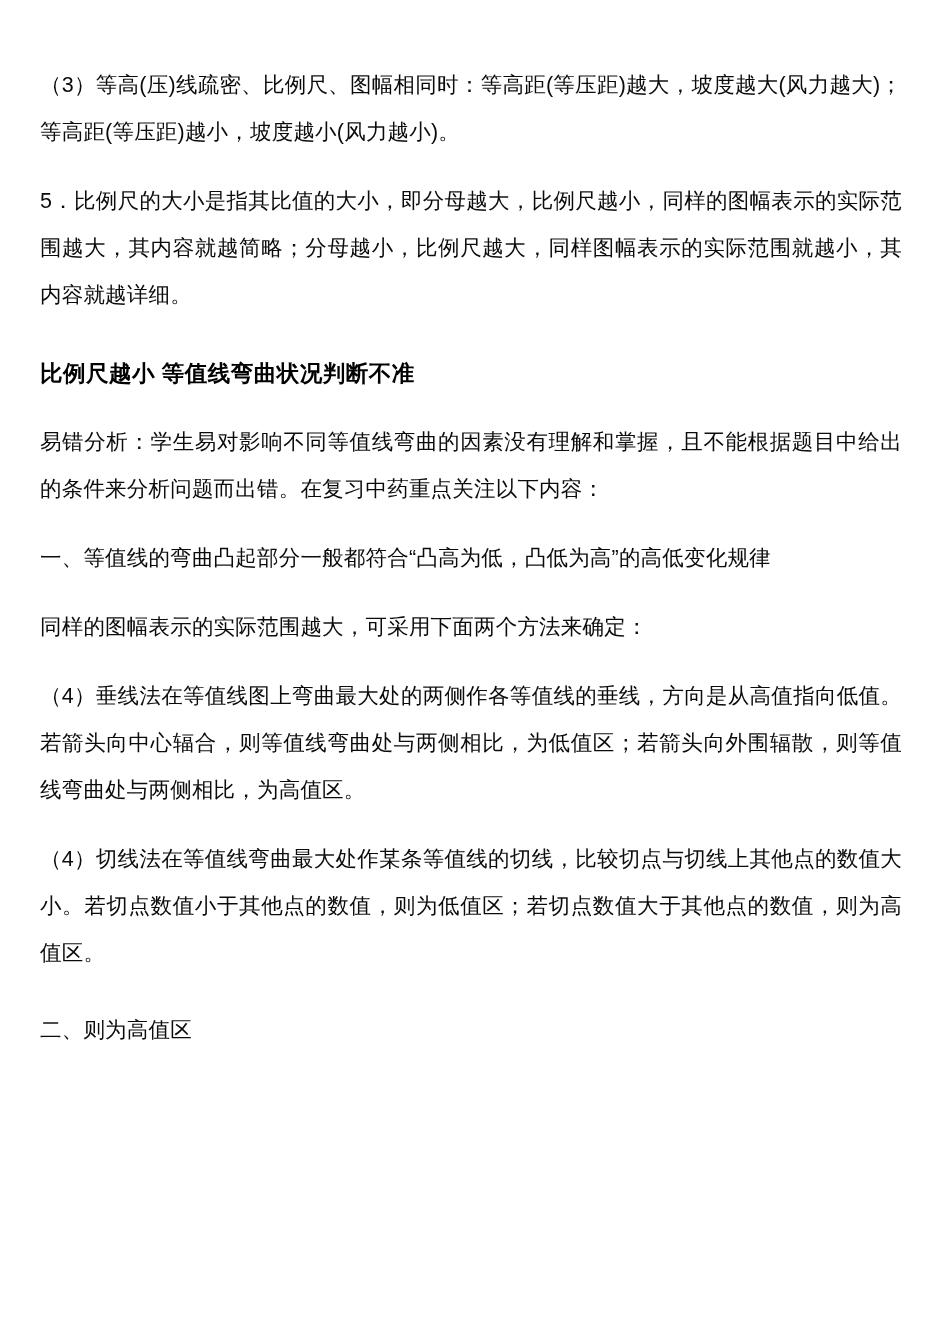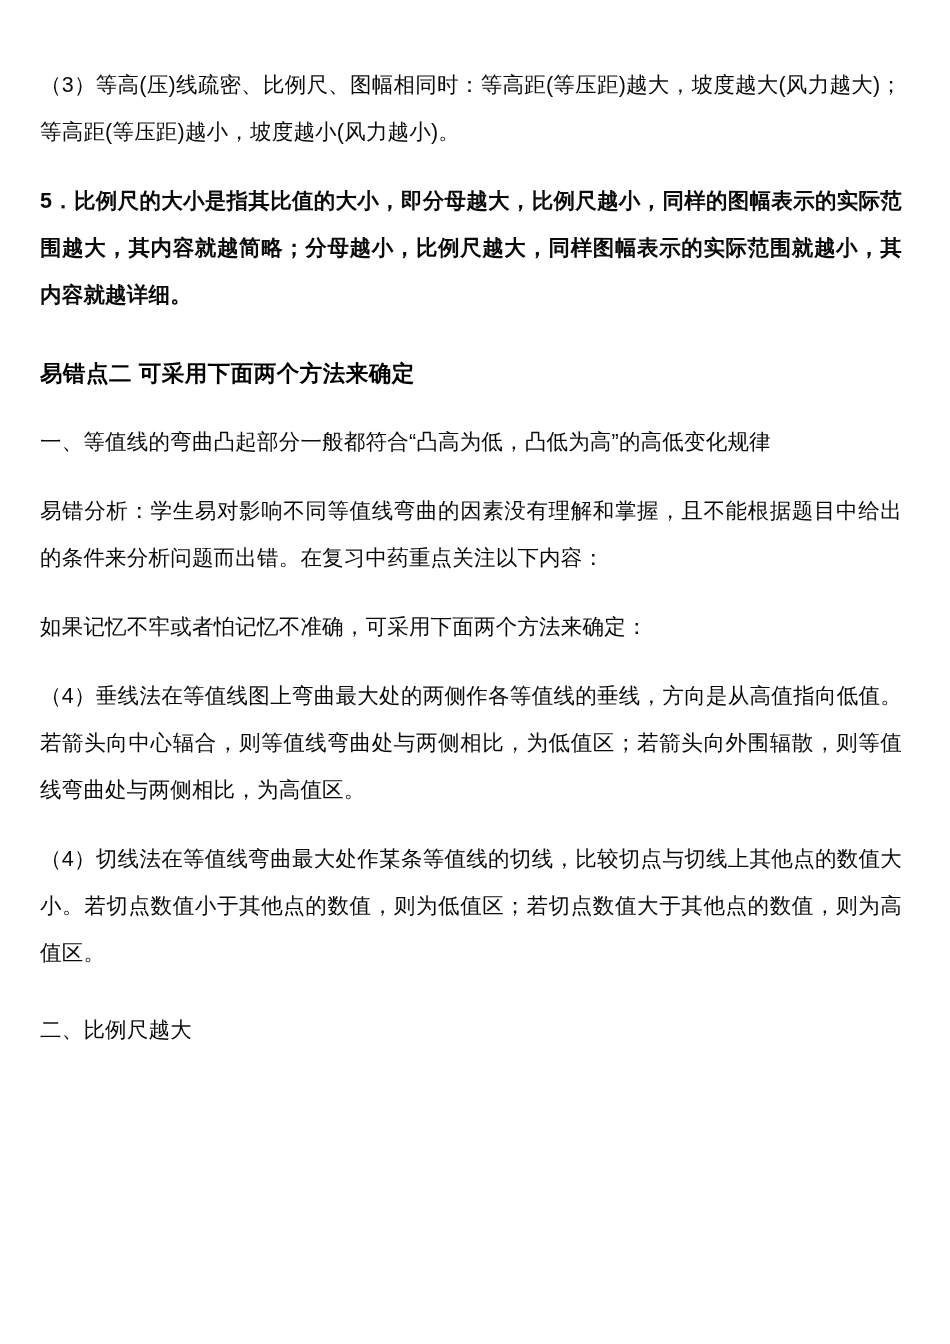--- a/index.html
+++ b/index.html
@@ -34,42 +34,41 @@
   .heading {
     font-size: 22.5px;
     font-weight: bold;
     line-height: 42px;
     margin: 26px 0 24px 0;
     letter-spacing: 0.5px;
     color: #000000;
   }
   .spaced {
     margin-bottom: 34px;
-    font-weight: bold;
   }
   .block-gap-top {
     margin-top: 30px;
   }
 </style>
 </head>
 <body>
 
 <div class="page">
 
   <p class="para">（3）等高(压)线疏密、比例尺、图幅相同时：等高距(等压距)越大，坡度越大(风力越大)；等高距(等压距)越小，坡度越小(风力越小)。</p>
 
   <p class="para spaced">5．比例尺的大小是指其比值的大小，即分母越大，比例尺越小，同样的图幅表示的实际范围越大，其内容就越简略；分母越小，比例尺越大，同样图幅表示的实际范围就越小，其内容就越详细。</p>
 
-  <h2 class="heading">易错点二  可采用下面两个方法来确定</h2>
+  <h2 class="heading">比例尺越小  等值线弯曲状况判断不准</h2>
+
+  <p class="para">易错分析：学生易对影响不同等值线弯曲的因素没有理解和掌握，且不能根据题目中给出的条件来分析问题而出错。在复习中药重点关注以下内容：</p>
 
   <p class="para">一、等值线的弯曲凸起部分一般都符合“凸高为低，凸低为高”的高低变化规律</p>
 
-  <p class="para">易错分析：学生易对影响不同等值线弯曲的因素没有理解和掌握，且不能根据题目中给出的条件来分析问题而出错。在复习中药重点关注以下内容：</p>
-
-  <p class="para">如果记忆不牢或者怕记忆不准确，可采用下面两个方法来确定：</p>
+  <p class="para">同样的图幅表示的实际范围越大，可采用下面两个方法来确定：</p>
 
   <p class="para">（4）垂线法在等值线图上弯曲最大处的两侧作各等值线的垂线，方向是从高值指向低值。若箭头向中心辐合，则等值线弯曲处与两侧相比，为低值区；若箭头向外围辐散，则等值线弯曲处与两侧相比，为高值区。</p>
 
   <p class="para">（4）切线法在等值线弯曲最大处作某条等值线的切线，比较切点与切线上其他点的数值大小。若切点数值小于其他点的数值，则为低值区；若切点数值大于其他点的数值，则为高值区。</p>
 
-  <p class="para block-gap-top">二、比例尺越大</p>
+  <p class="para block-gap-top">二、则为高值区</p>
 
 </div>
 
 </body></html>

